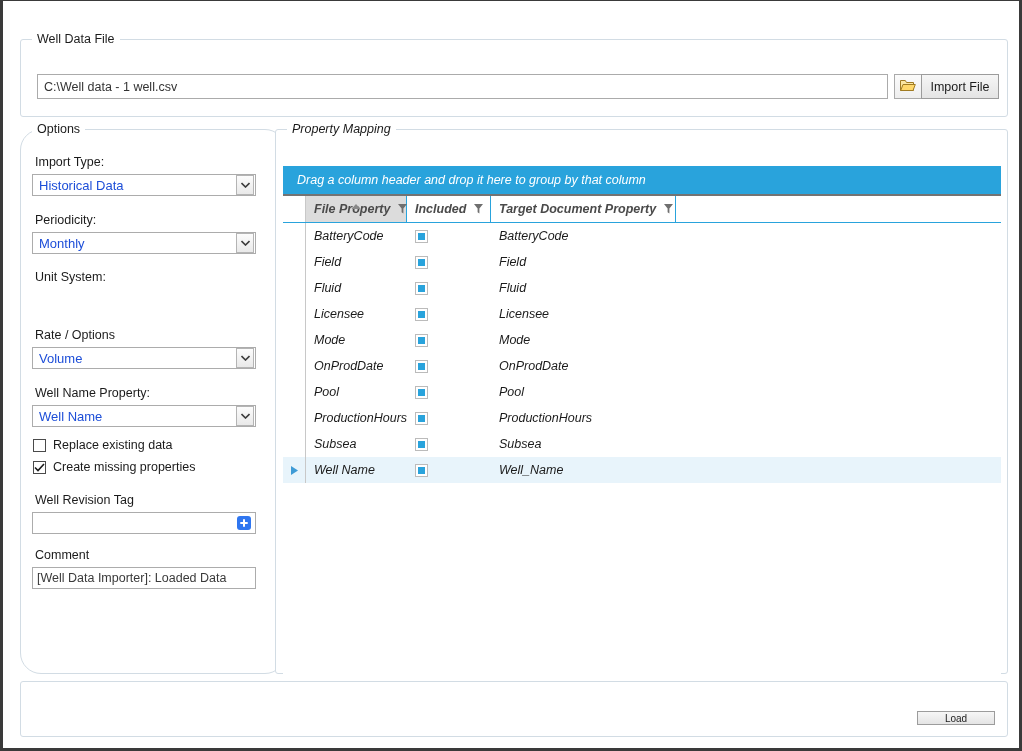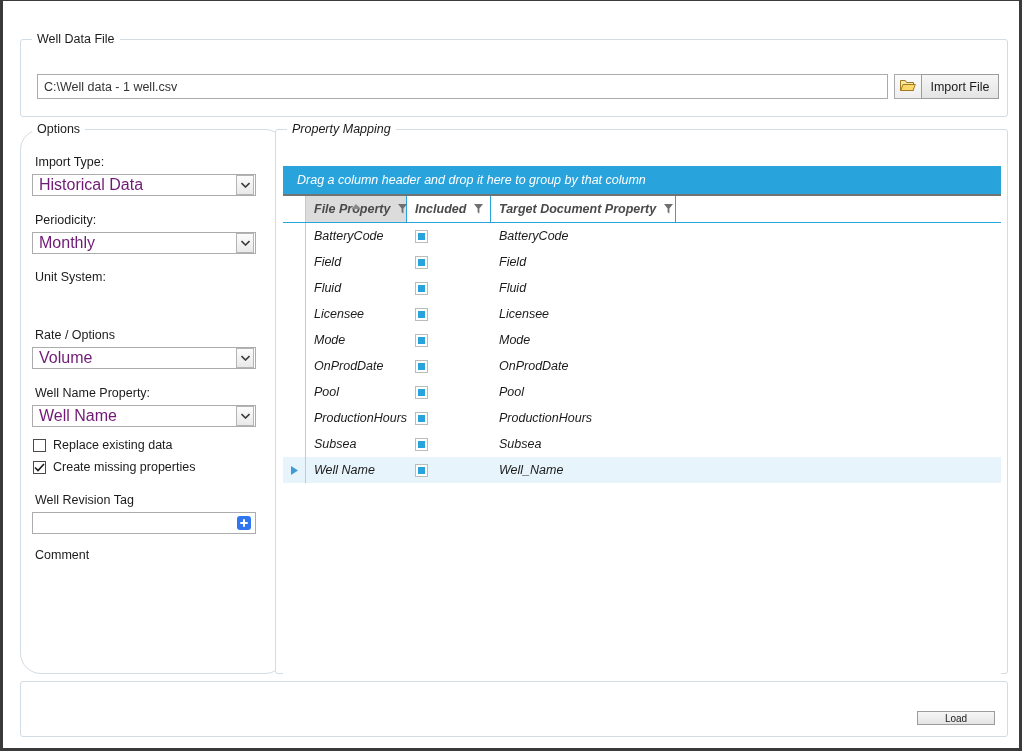--- a/index.html
+++ b/index.html
@@ -150,22 +150,22 @@
     box-sizing: border-box;
     border: 1px solid #acacac;
     background: #ffffff;
     display: flex;
     align-items: center;
     cursor: pointer;
   }
   .opt-select .sel-value {
     flex: 1;
     padding-left: 6px;
-    font-size: 16px;
-    color: #701a75;
+    font-size: 13px;
+    color: #1d4ed8;
     white-space: nowrap;
     overflow: hidden;
   }
   .opt-select .sel-arrow {
     width: 18px;
     height: 20px;
     margin-right: 1px;
     background: linear-gradient(#fcfcfc, #e9e9e9);
     border: 1px solid #b4b4b4;
     box-sizing: border-box;
@@ -439,20 +439,21 @@
     <div class="opt-label" style="top:363px">Well Revision Tag</div>
     <div id="revtag-input">
       <div id="revtag-addicon">
         <svg width="10" height="10" viewBox="0 0 10 10">
           <path d="M4,1.3 L6,1.3 L6,4 L8.7,4 L8.7,6 L6,6 L6,8.7 L4,8.7 L4,6 L1.3,6 L1.3,4 L4,4 Z" fill="#ffffff"></path>
         </svg>
       </div>
     </div>
 
     <div class="opt-label" style="top:418px">Comment</div>
+    <input id="comment-input" type="text" value="[Well Data Importer]: Loaded Data" style="">
   </div>
 
   <div class="groupbox" id="grp-propmapping">
     <div class="gb-title">Property Mapping</div>
 
     <div id="grid-wrap">
 
       <div id="group-panel">
         <span>Drag a column header and drop it here to group by that column</span>
       </div>

